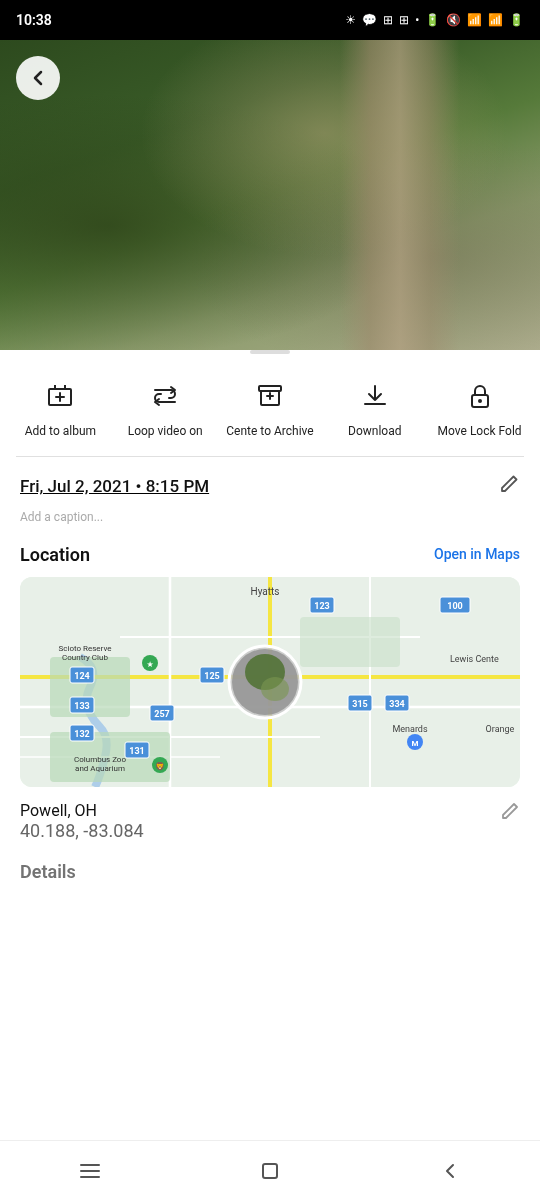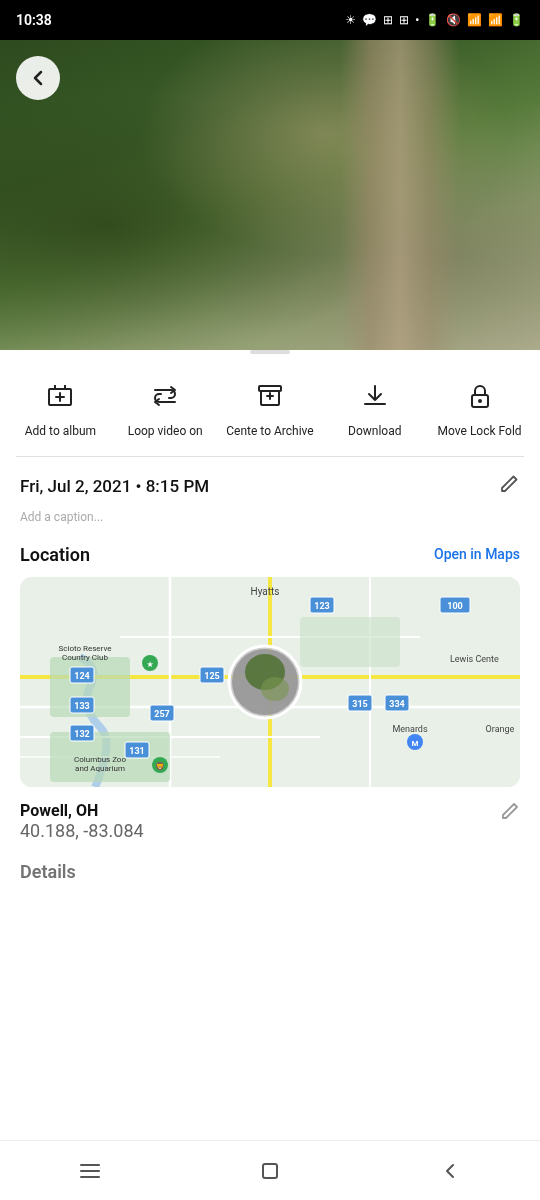--- a/index.html
+++ b/index.html
@@ -136,20 +136,21 @@
     
     .info-section {
       padding: 0 20px;
     }
 
     .datetime-row {
       display: flex;
       justify-content: space-between;
       align-items: center;
       margin-bottom: 10px;
+      text-decoration: underline;
     }
     .datetime-text {
       font-size: 17px;
       font-weight: 500;
       color: #111;
     }
     .edit-icon {
       font-size: 20px;
       color: #555;
       cursor: pointer;
@@ -200,21 +201,21 @@
 
     
     .location-details {
       display: flex;
       justify-content: space-between;
       align-items: flex-start;
       margin-bottom: 20px;
     }
     .location-place {
       font-size: 16px;
-      font-weight: 700;
+      font-weight: 400;
       color: #111;
     }
     .location-coords {
       font-size: 18px;
       color: #666;
       margin-top: 0;
     }
     .edit-icon-small {
       font-size: 18px;
       color: #999;

